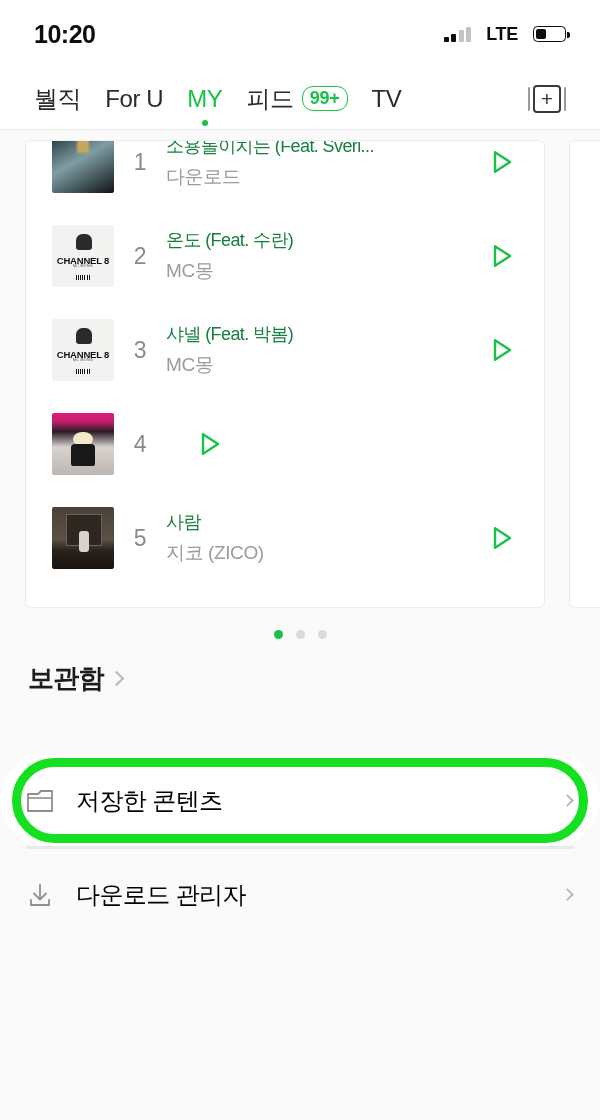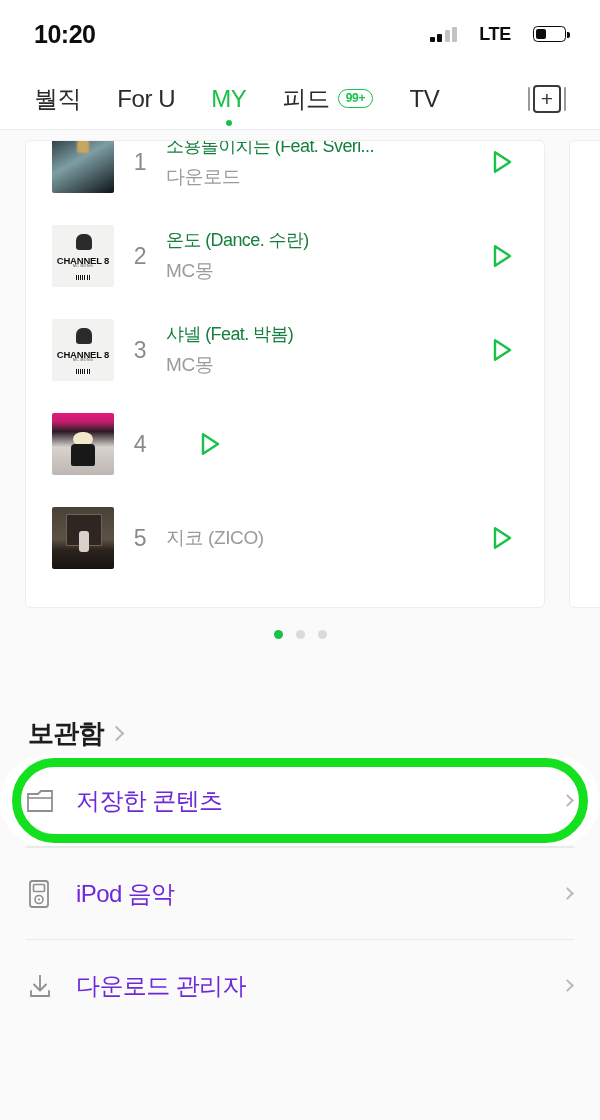--- a/index.html
+++ b/index.html
@@ -13,21 +13,21 @@
   #app { position:relative; width:600px; height:1120px; background:#fafafa; }
 
   
   .statusbar{
     position:absolute; top:0; left:0; width:600px; height:68px;
     background:#ffffff;
     display:flex; align-items:center; justify-content:space-between;
     padding:0 34px;
   }
   .status-time{ font-size:25px; font-weight:bold; color:#0d0d0d; letter-spacing:-0.5px; }
-  .status-right{ display:flex; align-items:center; gap:22px; }
+  .status-right{ display:flex; align-items:center; gap:15px; }
   .signal{ display:flex; align-items:flex-end; gap:2.5px; height:15px; }
   .signal i{ display:block; width:5px; background:#0d0d0d; border-radius:1px; }
   .signal i:nth-child(1){ height:5px; }
   .signal i:nth-child(2){ height:8px; }
   .signal i:nth-child(3){ height:12px; background:#c3c3c6; }
   .signal i:nth-child(4){ height:15px; background:#c3c3c6; }
   .lte{ font-size:18px; font-weight:bold; color:#0d0d0d; letter-spacing:-0.3px; }
   .battery{ position:relative; width:33px; height:16px; border:1.8px solid #0d0d0d;
             border-radius:4.5px; padding:1.8px; }
   .battery .fill{ height:100%; background:#0d0d0d; border-radius:2px; }
@@ -39,29 +39,29 @@
     position:absolute; top:68px; left:0; width:600px; height:62px;
     background:#ffffff;
     display:flex; align-items:center;
     padding:0 34px;
     border-bottom:1px solid #ececec;
   }
   .tab{
     position:relative; display:flex; align-items:center; gap:8px;
     font-size:24px; color:#2b2b2b; letter-spacing:-0.4px; white-space:nowrap;
   }
-  .tab + .tab{ margin-left:36px; }
+  .tab + .tab{ margin-left:24px; }
   .tab.active{ color:#18c249; }
   .tab .dot{
     position:absolute; left:50%; bottom:-13px; transform:translateX(-50%);
     width:6px; height:6px; border-radius:50%; background:#18c249;
   }
   .badge{
     border:1.6px solid #18c249; color:#18c249; border-radius:11px;
-    font-size:12px; font-weight:bold; padding:2px 7px 3px; line-height:1;
+    font-size:18px; font-weight:bold; padding:2px 7px 3px; line-height:1;
     letter-spacing:-0.2px;
   }
   .addbtn{
     margin-left:auto; display:flex; align-items:center; gap:3px;
   }
   .addbtn .bar{ width:2px; height:24px; background:#9a9a9e; border-radius:1px; }
   .addbtn .sq{
     width:28px; height:28px; border:2px solid #3a3a3c; border-radius:4px;
     display:flex; align-items:center; justify-content:center;
     font-size:21px; color:#3a3a3c; line-height:1;
@@ -117,36 +117,36 @@
   .play{ width:86px; flex:none; display:flex; align-items:center; justify-content:center; }
 
   
   .dots{ position:absolute; top:630px; left:0; width:600px;
          display:flex; justify-content:center; gap:13px; }
   .dots span{ width:9px; height:9px; border-radius:50%; background:#dadada; display:block; }
   .dots span.on{ background:#18c249; }
 
   
   .lib-head{
-    position:absolute; top:716px; left:28px;
+    position:absolute; top:661px; left:28px;
     display:flex; align-items:center; gap:7px;
   }
   .lib-head .h{ font-size:26px; font-weight:bold; color:#1d1d1f; letter-spacing:-0.8px; }
   .chev{ display:inline-block; width:9px; height:9px;
          border-top:2px solid #b9b9bd; border-right:2px solid #b9b9bd;
          transform:rotate(45deg); }
   .chev.big{ width:11px; height:11px; border-width:2.2px; }
 
   .menu{ position:absolute; top:755px; left:0; width:600px; }
   .row{
     position:relative; height:91px; display:flex; align-items:center;
     padding:0 28px 0 26px; background:#fafafa;
   }
   .row .ico{ width:50px; flex:none; display:flex; align-items:center; }
-  .row .lbl{ flex:1; font-size:24px; color:#6d28d9; letter-spacing:-0.6px; }
+  .row .lbl{ flex:1; font-size:24px; color:#000000; letter-spacing:-0.6px; }
   .sep{ height:1px; background:#eaeaea; margin:0 26px; }
   .row.hl{ background:#ffffff; border-radius:46px; }
   .ring{
     position:absolute; top:758px; left:12px; width:576px; height:85px;
     border:9px solid #15e020; border-radius:46px; box-sizing:border-box;
     pointer-events:none;
   }
 </style>
 </head>
 <body>
@@ -214,21 +214,21 @@
 
       <div class="song">
         <div class="art ch">
           <div class="ch-fig"></div>
           <div class="ch-txt">CHANNEL 8</div>
           <div class="ch-sub">MC MONG</div>
           <div class="ch-bar"></div>
         </div>
         <div class="rank">2</div>
         <div class="meta">
-          <div class="title">온도 (Dance. 수란)</div>
+          <div class="title">온도 (Feat. 수란)</div>
           <div class="artist">MC몽</div>
         </div>
         <div class="play">
           <svg width="30" height="30" viewBox="0 0 30 30">
             <path d="M9 5.2 L24 15 L9 24.8 Z" fill="none" stroke="#18c249" stroke-width="2.4" stroke-linejoin="round"></path>
           </svg>
         </div>
       </div>
 
       <div class="song">
@@ -257,20 +257,21 @@
           <svg width="30" height="30" viewBox="0 0 30 30">
             <path d="M9 5.2 L24 15 L9 24.8 Z" fill="none" stroke="#18c249" stroke-width="2.4" stroke-linejoin="round"></path>
           </svg>
         </div>
       </div>
 
       <div class="song">
         <div class="art a5"></div>
         <div class="rank">5</div>
         <div class="meta">
+          <div class="title">사람</div>
           <div class="artist">지코 (ZICO)</div>
         </div>
         <div class="play">
           <svg width="30" height="30" viewBox="0 0 30 30">
             <path d="M9 5.2 L24 15 L9 24.8 Z" fill="none" stroke="#18c249" stroke-width="2.4" stroke-linejoin="round"></path>
           </svg>
         </div>
       </div>
 
     </div>
@@ -300,32 +301,20 @@
       </div>
       <div class="lbl">저장한 콘텐츠</div>
       <span class="chev"></span>
     </div>
 
     <div class="sep"></div>
 
 
     <div class="sep"></div>
 
-    <div class="row">
-      <div class="ico">
-        <svg width="26" height="30" viewBox="0 0 26 30">
-          <rect x="4" y="2" width="18" height="26" rx="2.5" fill="none" stroke="#8e8e93" stroke-width="1.8"></rect>
-          <rect x="7.5" y="5.5" width="11" height="7" rx="1" fill="none" stroke="#8e8e93" stroke-width="1.6"></rect>
-          <circle cx="13" cy="20.5" r="4" fill="none" stroke="#8e8e93" stroke-width="1.6"></circle>
-          <circle cx="13" cy="20.5" r="1.1" fill="#8e8e93"></circle>
-        </svg>
-      </div>
-      <div class="lbl">iPod 음악</div>
-      <span class="chev"></span>
-    </div>
 
     <div class="sep"></div>
 
     <div class="row">
       <div class="ico">
         <svg width="28" height="28" viewBox="0 0 28 28">
           <line x1="14" y1="3" x2="14" y2="18" stroke="#8e8e93" stroke-width="1.8"></line>
           <path d="M8 12.5 L14 18.5 L20 12.5" fill="none" stroke="#8e8e93" stroke-width="1.8" stroke-linecap="round" stroke-linejoin="round"></path>
           <path d="M5 19 V24 H23 V19" fill="none" stroke="#8e8e93" stroke-width="1.8" stroke-linecap="round"></path>
         </svg>

